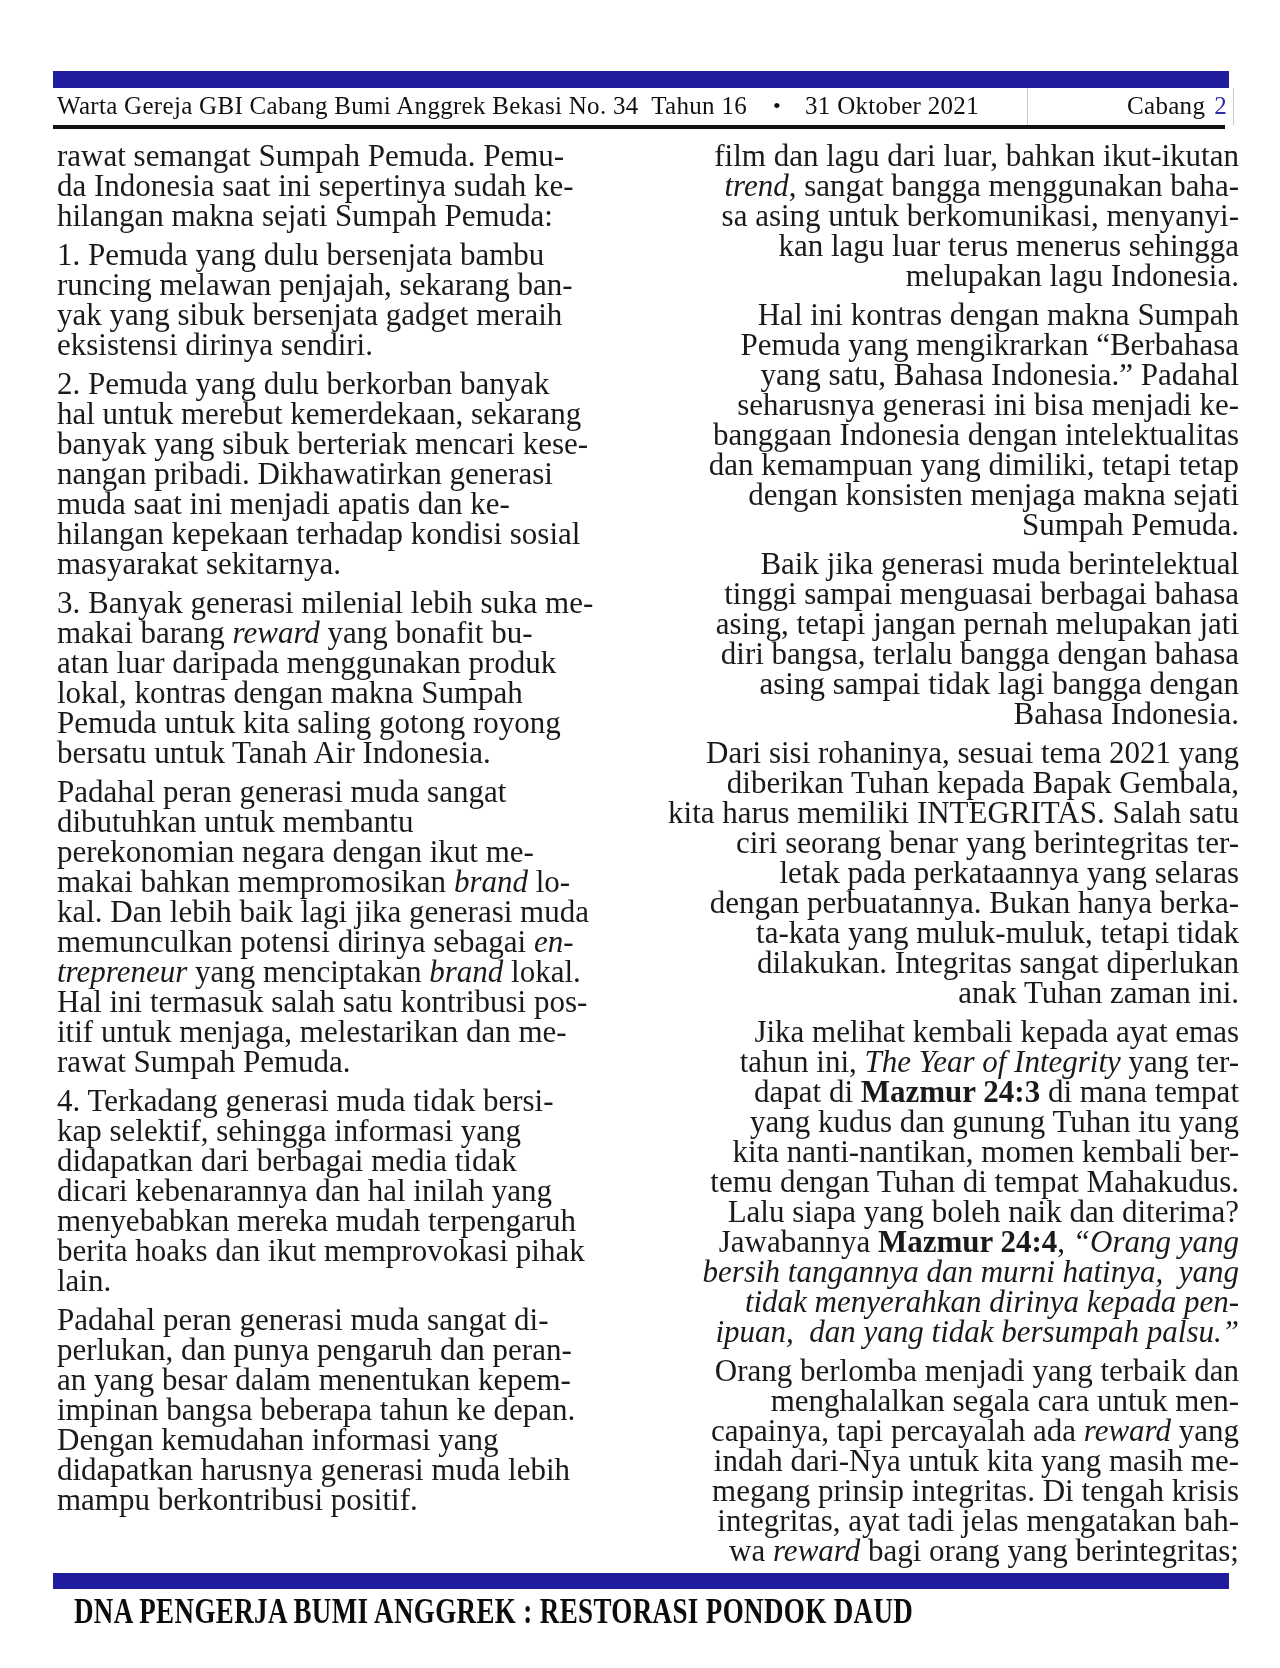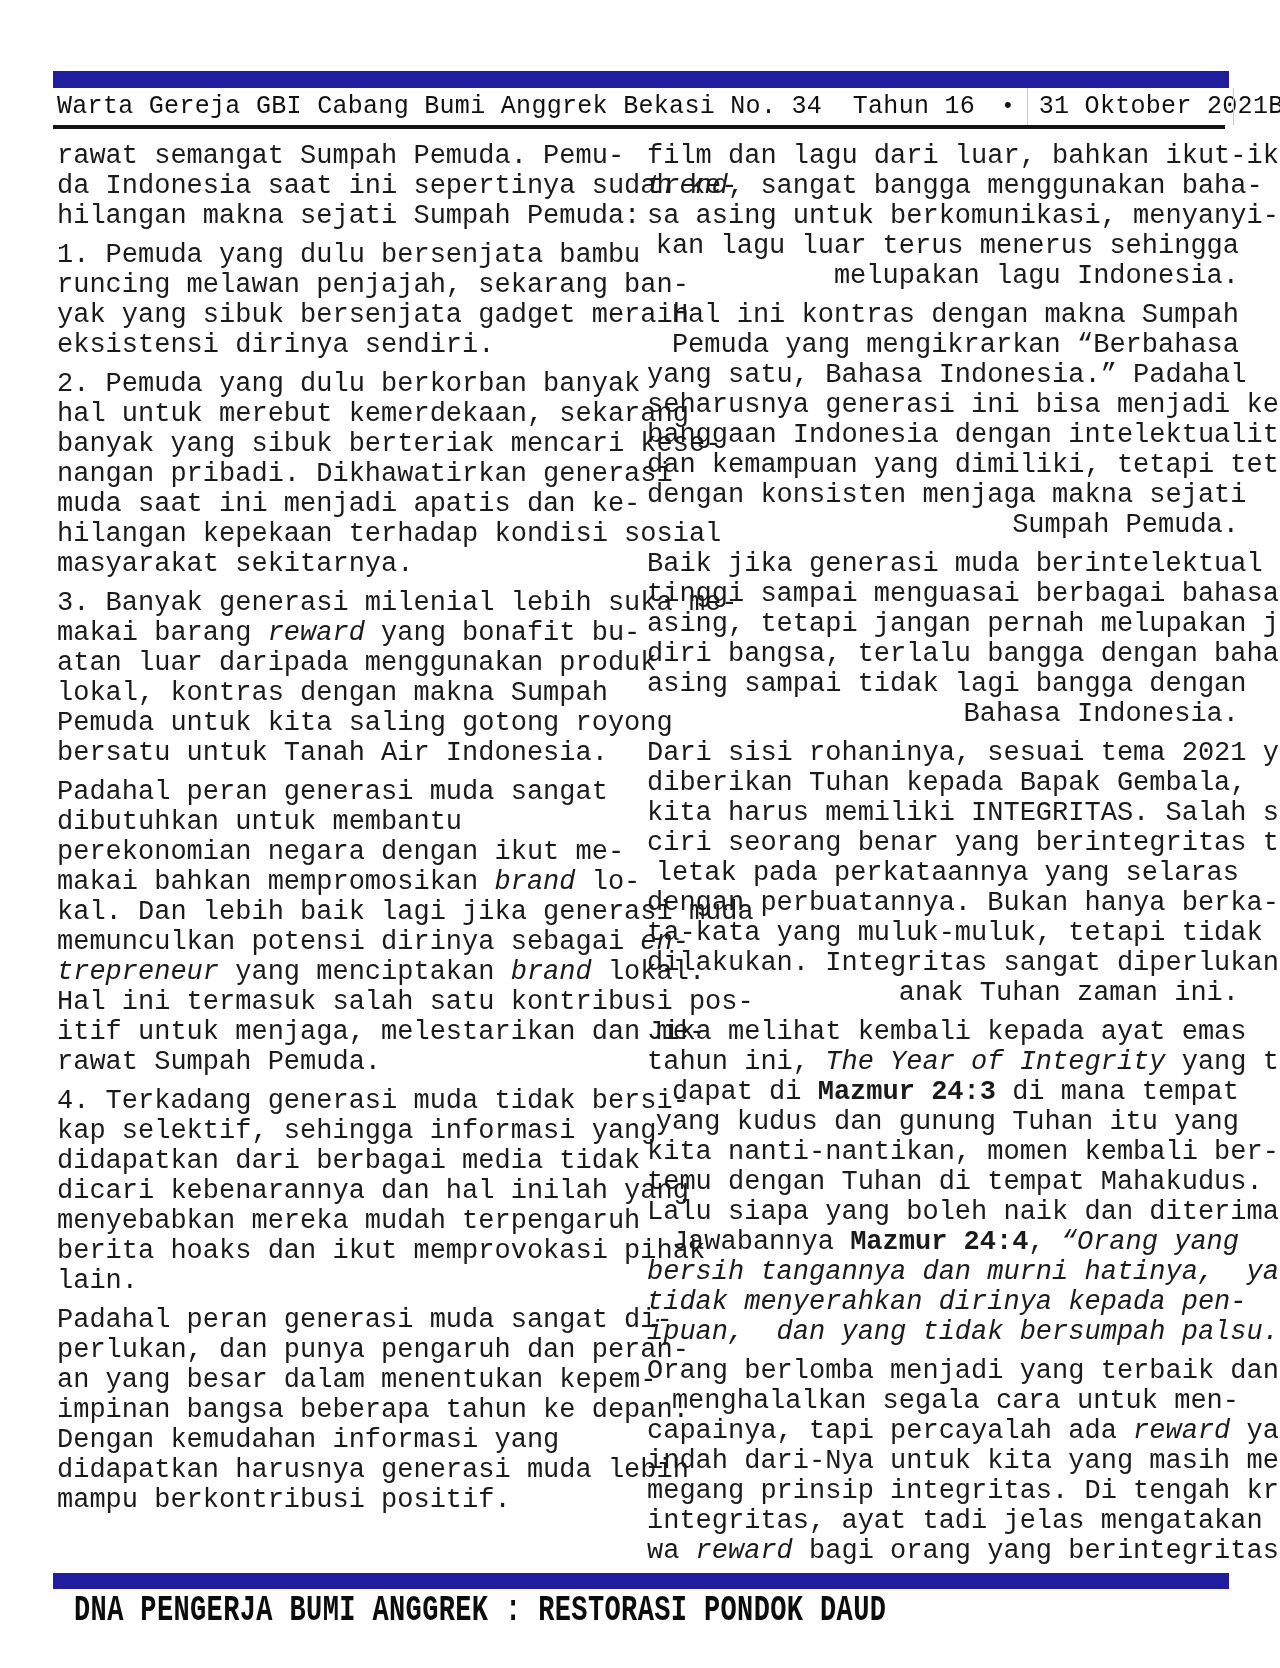--- a/index.html
+++ b/index.html
@@ -1,60 +1,60 @@
 <!DOCTYPE html>
 <html style="--accent: #201e9f; --pagenum: #2b2aa8;"><head>
 <meta charset="utf-8">
 <style>
   html,body { margin:0; padding:0; background:#ffffff; }
   .page {
     position:relative; width:1280px; height:1668px; background:#ffffff;
-    overflow:hidden; font-family:Liberation Mono, monospace;
+    overflow:hidden; font-family:Liberation Serif, serif;
   }
   .accent-bar { position:absolute; left:53px; width:1176px; height:17px; background:var(--accent,#201e9f); }
   .top-bar    { top:71px; }
   .bottom-bar { top:1573px; height:16px; }
   .header {
     position:absolute; left:57px; top:88px; width:1170px; height:36px;
     display:flex; align-items:center; font-size:25px; color:#101010;
     letter-spacing:0.3px; white-space:pre;
   }
   .header .bullet { margin:0 24px 0 26px; font-size:22px; }
   .header .page-label { margin-left:auto; }
   .header .page-num { margin-left:9px; color:var(--pagenum,#2b2aa8); }
   .vline { position:absolute; top:88px; width:1px; height:37px; background:#c9c9c9; }
   .vline-1 { left:1027px; }
   .vline-2 { left:1233px; }
   .header-rule { position:absolute; left:53px; top:125px; width:1172px; height:4px; background:#141414; }
   .columns {
     position:absolute; left:57px; top:141px; display:flex; gap:24px;
     color:#1a1a1a;
   }
-  .col { font-size:27px; line-height:30px; }
+  .col { font-size:31px; line-height:30px; }
   .col-left  { width:566px; }
   .col-right { width:592px;text-align:right; }
   .col p { margin:0 0 9px 0; white-space:pre; }
   .col p:last-child { margin-bottom:0; }
   .footer-text {
     position:absolute; left:74px; top:1590px; font-size:36px; font-weight:bold;
     color:#0c0c0c; white-space:pre; transform:scaleX(0.75); transform-origin:0 50%;
     letter-spacing:0.5px;
   }
 </style>
 </head>
 <body>
 
 <div class="page">
   <div class="accent-bar top-bar"></div>
 
   <div class="header">
     <span>Warta Gereja GBI Cabang Bumi Anggrek Bekasi No. 34  Tahun 16</span>
     <span class="bullet">•</span>
     <span>31 Oktober 2021</span>
-    <span class="page-label">Bahasa</span>
+    <span class="page-label">Cabang</span>
     <span class="page-num">2</span>
   </div>
   <div class="vline vline-1"></div>
   <div class="vline vline-2"></div>
   <div class="header-rule"></div>
 
   <div class="columns">
     <div class="col col-left" id="col-left">
         <p>rawat semangat Sumpah Pemuda. Pemu-<br>da Indonesia saat ini sepertinya sudah ke-<br>hilangan makna sejati Sumpah Pemuda:</p>
         <p>1. Pemuda yang dulu bersenjata bambu<br>runcing melawan penjajah, sekarang ban-<br>yak yang sibuk bersenjata gadget meraih<br>eksistensi dirinya sendiri.</p>

